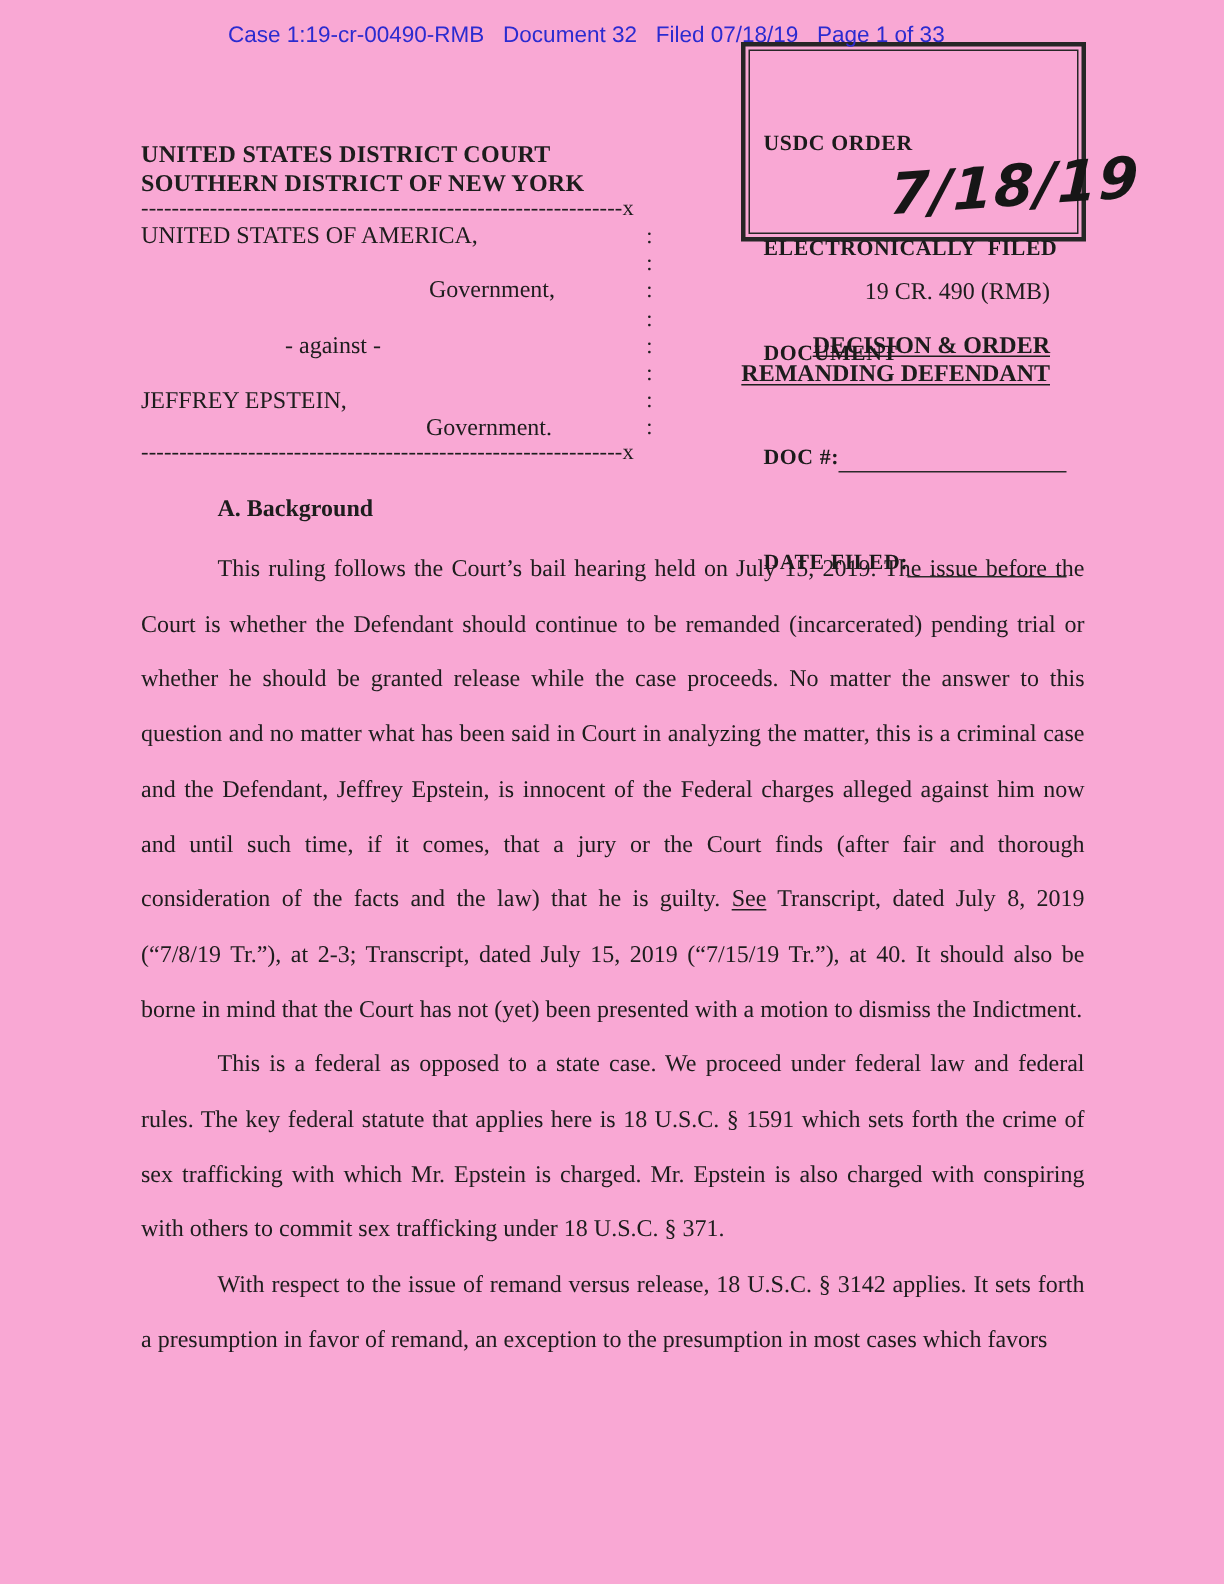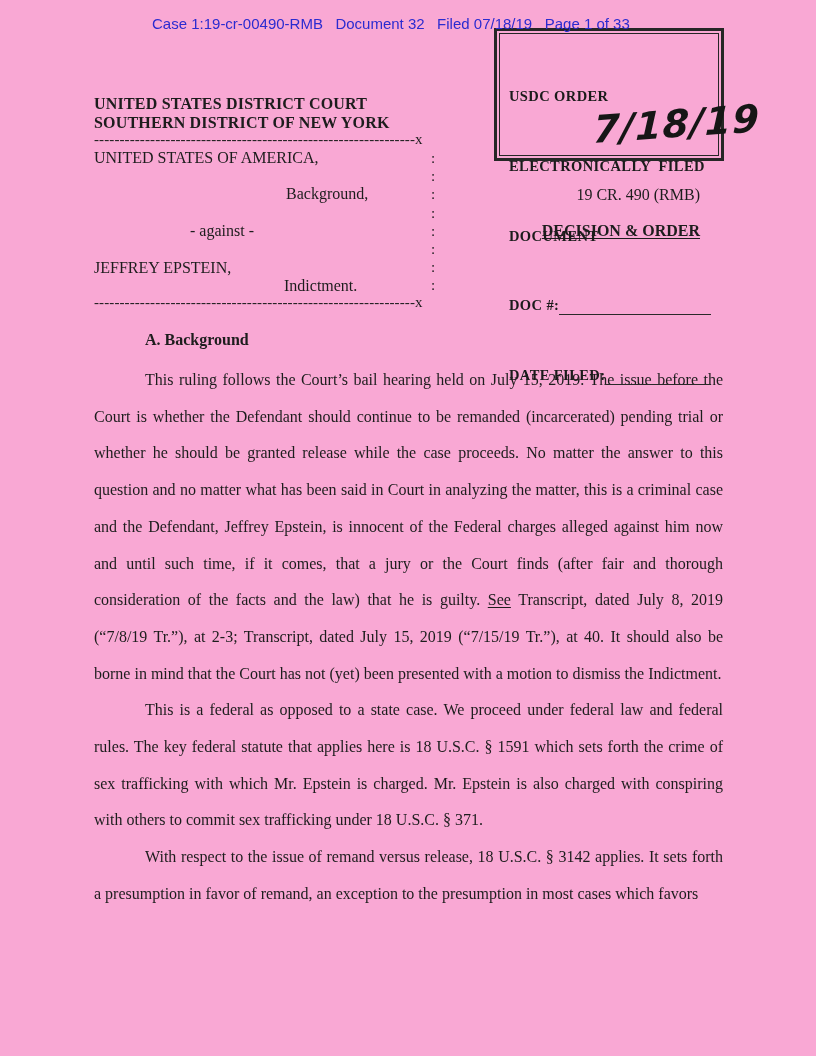--- a/index.html
+++ b/index.html
@@ -171,41 +171,42 @@
   </div>
 
   <div class="court-block">
     <div>UNITED STATES DISTRICT COURT</div>
     <div>SOUTHERN DISTRICT OF NEW YORK</div>
   </div>
 
   <div class="caption">
     <div class="row dash-line dash-top">---------------------------------------------------------------x</div>
     <div class="row row-plaintiff">UNITED STATES OF AMERICA,</div>
-    <div class="row row-gov">Background,</div>
+    <div class="row row-gov">Government,</div>
     <div class="row row-against">- against -</div>
     <div class="row row-defendant-name">JEFFREY EPSTEIN,</div>
-    <div class="row row-defendant-role">Indictment.</div>
+    <div class="row row-defendant-role">Government.</div>
     <div class="row dash-line dash-bottom">---------------------------------------------------------------x</div>
     <div class="colon-col">
         <span>:</span>
         <span>:</span>
         <span>:</span>
         <span>:</span>
         <span>:</span>
         <span>:</span>
         <span>:</span>
         <span>:</span>
       </div>
   </div>
 
   <div class="case-number">19 CR. 490 (RMB)</div>
 
   <div class="order-title">
     <div class="t-line">DECISION &amp; ORDER</div>
+    <div class="t-line">REMANDING DEFENDANT</div>
   </div>
 
   <div class="body-block">
     <div class="section-heading">A. Background</div>
     <p><span>This ruling follows the Court’s bail hearing held on July 15, 2019. The issue before the Court is whether the Defendant should continue to be remanded (incarcerated) pending trial or whether he should be granted release while the case proceeds. No matter the answer to this question and no matter what has been said in Court in analyzing the matter, this is a criminal case and the Defendant, Jeffrey Epstein, is innocent of the Federal charges alleged against him now and until such time, if it comes, that a jury or the Court finds (after fair and thorough consideration of the facts and the law) that he is guilty. </span><span class="u">See</span><span> Transcript, dated July 8, 2019 (“7/8/19 Tr.”), at 2-3; Transcript, dated July 15, 2019 (“7/15/19 Tr.”), at 40. It should also be borne in mind that the Court has not (yet) been presented with a motion to dismiss the Indictment.</span></p>
     <p>This is a federal as opposed to a state case. We proceed under federal law and federal rules. The key federal statute that applies here is 18 U.S.C. § 1591 which sets forth the crime of sex trafficking with which Mr. Epstein is charged. Mr. Epstein is also charged with conspiring with others to commit sex trafficking under 18 U.S.C. § 371.</p>
     <p>With respect to the issue of remand versus release, 18 U.S.C. § 3142 applies. It sets forth a presumption in favor of remand, an exception to the presumption in most cases which favors</p>
   </div>
 
 </div>

